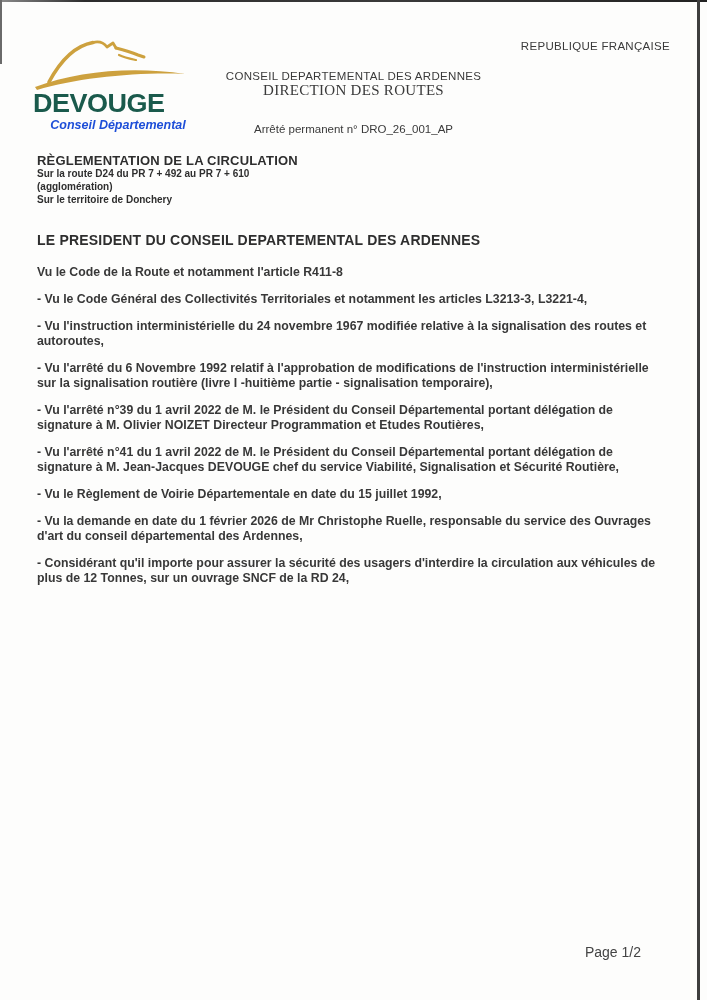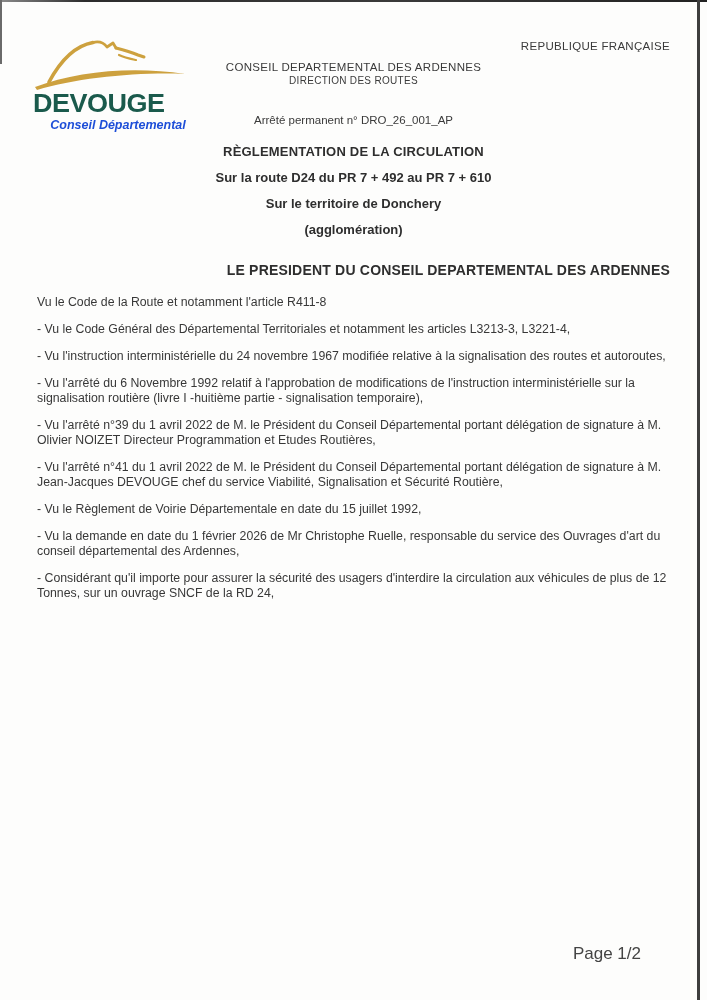--- a/index.html
+++ b/index.html
@@ -28,44 +28,45 @@
     line-height:1;margin-top:-2px;transform:scaleY(0.98);white-space:nowrap;
   }
   .logo-subtitle{
     color:#1d4ed8;font-style:italic;font-weight:bold;font-size:12.5px;
     text-align:center;padding-left:14px;margin-top:1px;white-space:nowrap;
   }
 
   
   .hdr{ text-align:center; }
   .hdr-republic{padding-top:40px;font-size:11.5px;letter-spacing:0.3px;text-align:right;}
-  .hdr-council{margin-top:8px;font-size:11.5px;letter-spacing:0.3px;line-height:14px;}
-  .hdr-direction{font-size:10px;letter-spacing:0.3px;line-height:14px;}
+  .hdr-council{margin-top:17px;font-size:11.5px;letter-spacing:0.3px;line-height:14px;}
+  .hdr-direction{font-size:15px;letter-spacing:0.3px;line-height:14px;font-family:Liberation Serif, serif;}
   .hdr-reference{margin-top:26px;font-size:11.5px;text-align:center;}
 
   
-  .title-block{text-align:center;color:#2e2e2e;}
-  .title-line{font-weight:bold;font-size:13px;line-height:13px;margin-top:13px;}
+  .title-block{text-align:left;color:#2e2e2e;}
+  .title-line{font-weight:bold;font-size:10px;line-height:13px;}
   .title-line.first{margin-top:19px;font-size:13px;letter-spacing:0.2px;}
 
   .section-heading{
-    margin-top:26px;text-align:right;
+    margin-top:26px;text-align:left;
     font-weight:bold;font-size:14px;letter-spacing:0.2px;color:#2e2e2e;
   }
 
   .body-text{margin-top:17px;}
   .body-text p{
     margin:0 0 12px 0;
     font-size:12.3px;line-height:15px;color:#383838;
     text-align:left;
+    font-weight:bold;
   }
 
   .page-footer{
     position:absolute;top:944px;right:66px;
-    font-size:17px;color:#444;
+    font-size:14px;color:#444;
   }
 </style>
 </head>
 <body>
 
 <div class="page">
 
   <div class="scan-edge-top"></div>
   <div class="scan-edge-right"></div>
   <div class="scan-edge-left"></div>
@@ -90,29 +91,29 @@
   <div class="hdr">
     <div class="hdr-republic">REPUBLIQUE FRANÇAISE</div>
     <div class="hdr-council">CONSEIL DEPARTEMENTAL DES ARDENNES</div>
     <div class="hdr-direction">DIRECTION DES ROUTES</div>
     <div class="hdr-reference">Arrêté permanent n° DRO_26_001_AP</div>
   </div>
 
   <div class="title-block">
     <div class="title-line first">RÈGLEMENTATION DE LA CIRCULATION</div>
     <div class="title-line">Sur la route D24 du PR 7 + 492 au PR 7 + 610</div>
+    <div class="title-line">(agglomération)</div>
     <div class="title-line">Sur le territoire de Donchery</div>
-    <div class="title-line">(agglomération)</div>
   </div>
 
   <div class="section-heading">LE PRESIDENT DU CONSEIL DEPARTEMENTAL DES ARDENNES</div>
 
   <div class="body-text">
     <p>Vu le Code de la Route et notamment l'article R411-8</p>
-    <p>- Vu le Code Général des Départemental Territoriales et notamment les articles L3213-3, L3221-4,</p>
+    <p>- Vu le Code Général des Collectivités Territoriales et notamment les articles L3213-3, L3221-4,</p>
     <p>- Vu l'instruction interministérielle du 24 novembre 1967 modifiée relative à la signalisation des routes et autoroutes,</p>
     <p>- Vu l'arrêté du 6 Novembre 1992 relatif à l'approbation de modifications de l'instruction interministérielle sur la signalisation routière (livre I -huitième partie - signalisation temporaire),</p>
     <p>- Vu l'arrêté n°39 du 1 avril 2022 de M. le Président du Conseil Départemental portant délégation de signature à M. Olivier NOIZET Directeur Programmation et Etudes Routières,</p>
     <p>- Vu l'arrêté n°41 du 1 avril 2022 de M. le Président du Conseil Départemental portant délégation de signature à M. Jean-Jacques DEVOUGE chef du service Viabilité, Signalisation et Sécurité Routière,</p>
     <p>- Vu le Règlement de Voirie Départementale en date du 15 juillet 1992,</p>
     <p>- Vu la demande en date du 1 février 2026 de Mr Christophe Ruelle, responsable du service des Ouvrages d'art du conseil départemental des Ardennes,</p>
     <p>- Considérant qu'il importe pour assurer la sécurité des usagers d'interdire la circulation aux véhicules de plus de 12 Tonnes, sur un ouvrage SNCF de la RD 24,</p>
   </div>
 
   <div class="page-footer">Page 1/2</div>

